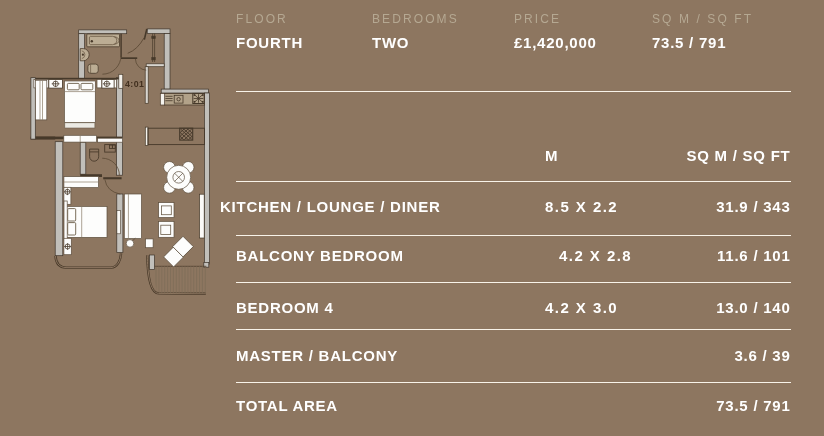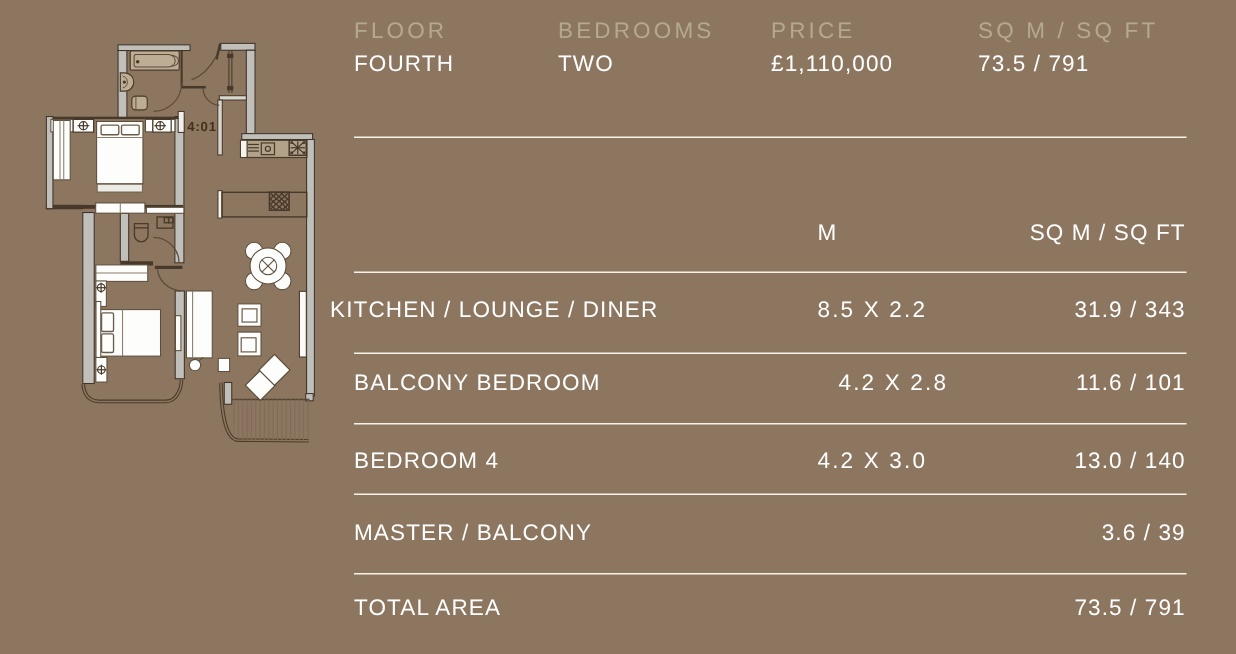--- a/index.html
+++ b/index.html
@@ -1,18 +1,18 @@
 <!DOCTYPE html>
 <html><head>
 <meta charset="utf-8">
 <style>
 html,body{margin:0;padding:0}
 body{width:824px;height:436px;background:#8d7660;font-family:"Liberation Sans",sans-serif;position:relative;overflow:hidden}
-.lbl{position:absolute;color:#b5a892;font-size:15px;letter-spacing:2.1px;white-space:nowrap}
-.val{position:absolute;color:#ffffff;font-size:15px;font-weight:normal;letter-spacing:0.75px;white-space:nowrap}
+.lbl{position:absolute;color:#b5a892;font-size:12px;letter-spacing:2.1px;white-space:nowrap}
+.val{position:absolute;color:#ffffff;font-size:15px;font-weight:bold;letter-spacing:0.75px;white-space:nowrap}
 .rt{text-align:right}
 .rule{position:absolute;left:236px;width:555px;height:1px;background:#f8f3e9}
 .m{letter-spacing:1.45px}
 </style>
 </head>
 <body>
 
 <svg id="plan" width="824" height="436" viewBox="0 0 824 436" style="position:absolute;left:0;top:0">
 <g fill="#c1bfba" stroke="#3e342a" stroke-width="0.7">
 
@@ -316,21 +316,21 @@
 <div class="lbl" style="left:372px;top:12px">BEDROOMS</div>
 
 <div class="lbl" style="left:514px;top:12px">PRICE</div>
 
 <div class="lbl" style="left:652px;top:12px">SQ M / SQ FT</div>
 
 <div class="val" style="left:236px;top:34px">FOURTH</div>
 
 <div class="val" style="left:372px;top:34px">TWO</div>
 
-<div class="val" style="left:514px;top:34px">£1,110,000</div>
+<div class="val" style="left:514px;top:34px">£1,420,000</div>
 
 <div class="val" style="left:652px;top:34px">73.5 / 791</div>
 
 <div class="rule" style="top:91px"></div>
 
 <div class="val" style="left:545px;top:147px">M</div>
 
 <div class="val rt" style="right:33.5px;top:147px">SQ M / SQ FT</div>
 
 <div class="rule" style="top:181px"></div>

